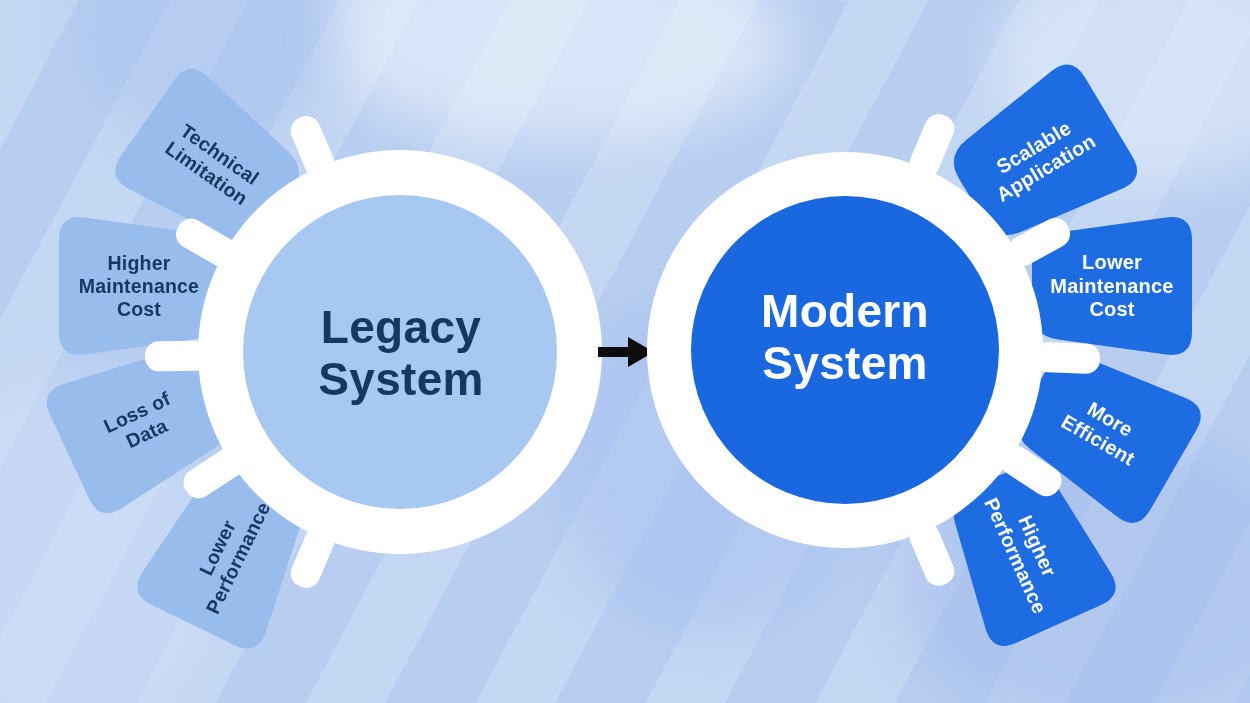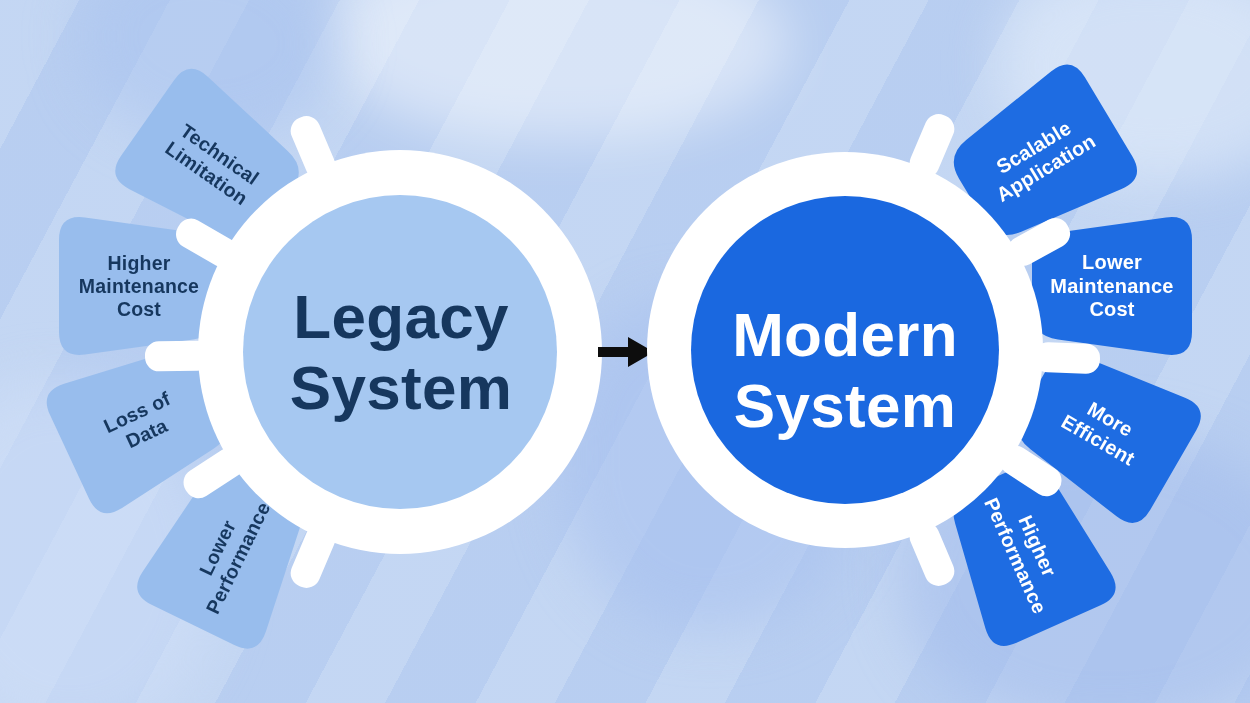--- a/index.html
+++ b/index.html
@@ -44,24 +44,24 @@
     text-align:center;
     white-space:pre-line;
     font-weight:700;
     line-height:1.18;
     pointer-events:none;
   }
   .petal-label{font-size:19.5px;letter-spacing:.2px;}
   .legacy-side .petal-label{color:var(--legacy-text);}
   .modern-side .petal-label{color:var(--modern-text);font-size:20px;}
   .circle-title{
-    font-size:62px;font-weight:800;line-height:1.14;letter-spacing:.3px;
+    font-size:46px;font-weight:800;line-height:1.14;letter-spacing:.3px;
   }
   .legacy-title{left:401px;top:353px;color:var(--legacy-text);}
-  .modern-title{left:845px;top:371px;color:var(--modern-text);}
+  .modern-title{left:845px;top:337px;color:var(--modern-text);}
 
   
   .lbl-technical-limitation{left:213px;top:164px;transform:translate(-50%,-50%) rotate(35deg);}
   .lbl-higher-maintenance-cost{left:139px;top:286px;transform:translate(-50%,-50%) rotate(0deg);}
   .lbl-loss-of-data{left:142px;top:423px;transform:translate(-50%,-50%) rotate(-25deg);}
   .lbl-lower-performance{left:228px;top:553px;transform:translate(-50%,-50%) rotate(-64deg);}
 
   
   .lbl-scalable-application{left:1040px;top:158px;transform:translate(-50%,-50%) rotate(-31deg);}
   .lbl-lower-maintenance-cost{left:1112px;top:286px;transform:translate(-50%,-50%) rotate(0deg);}

